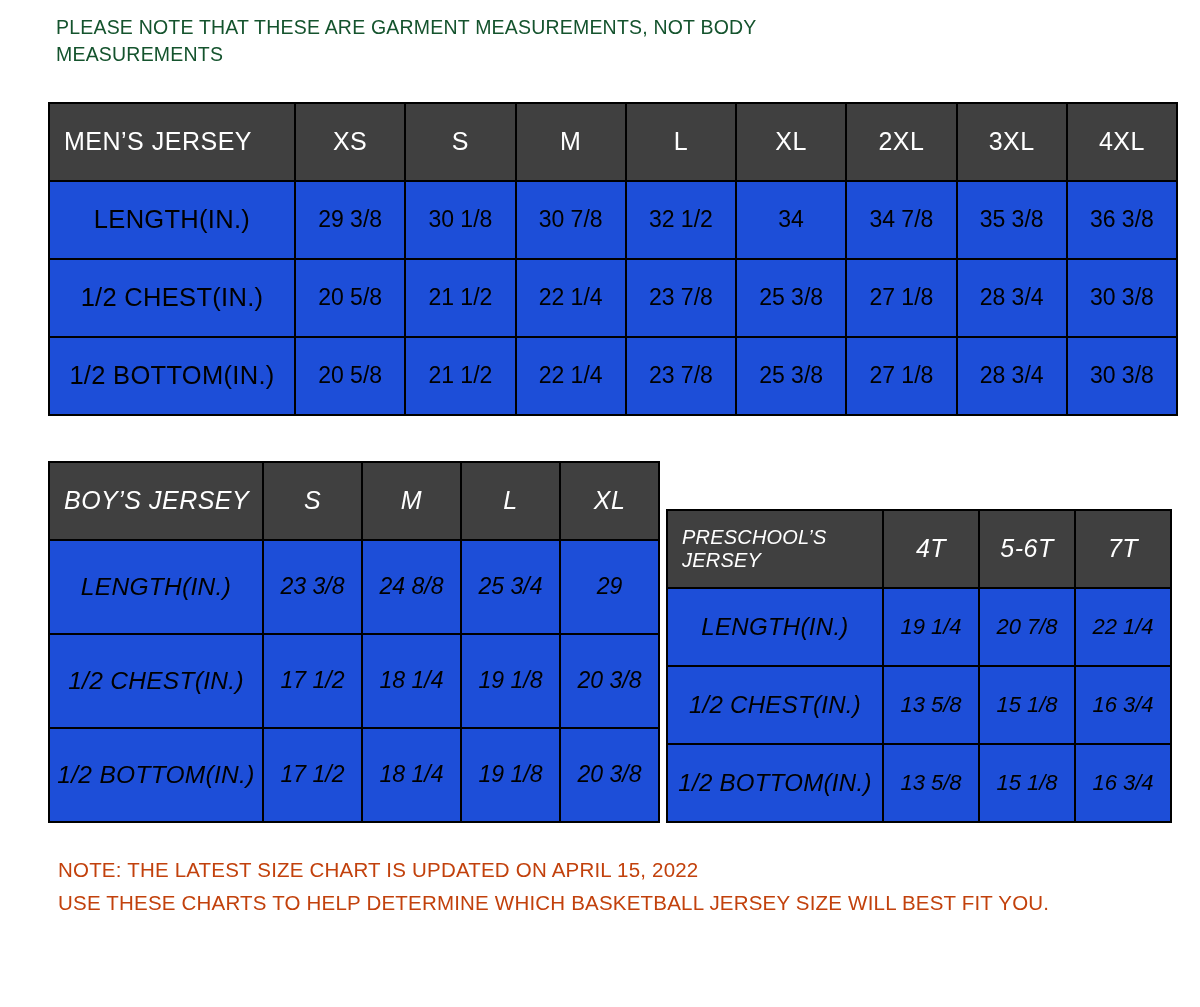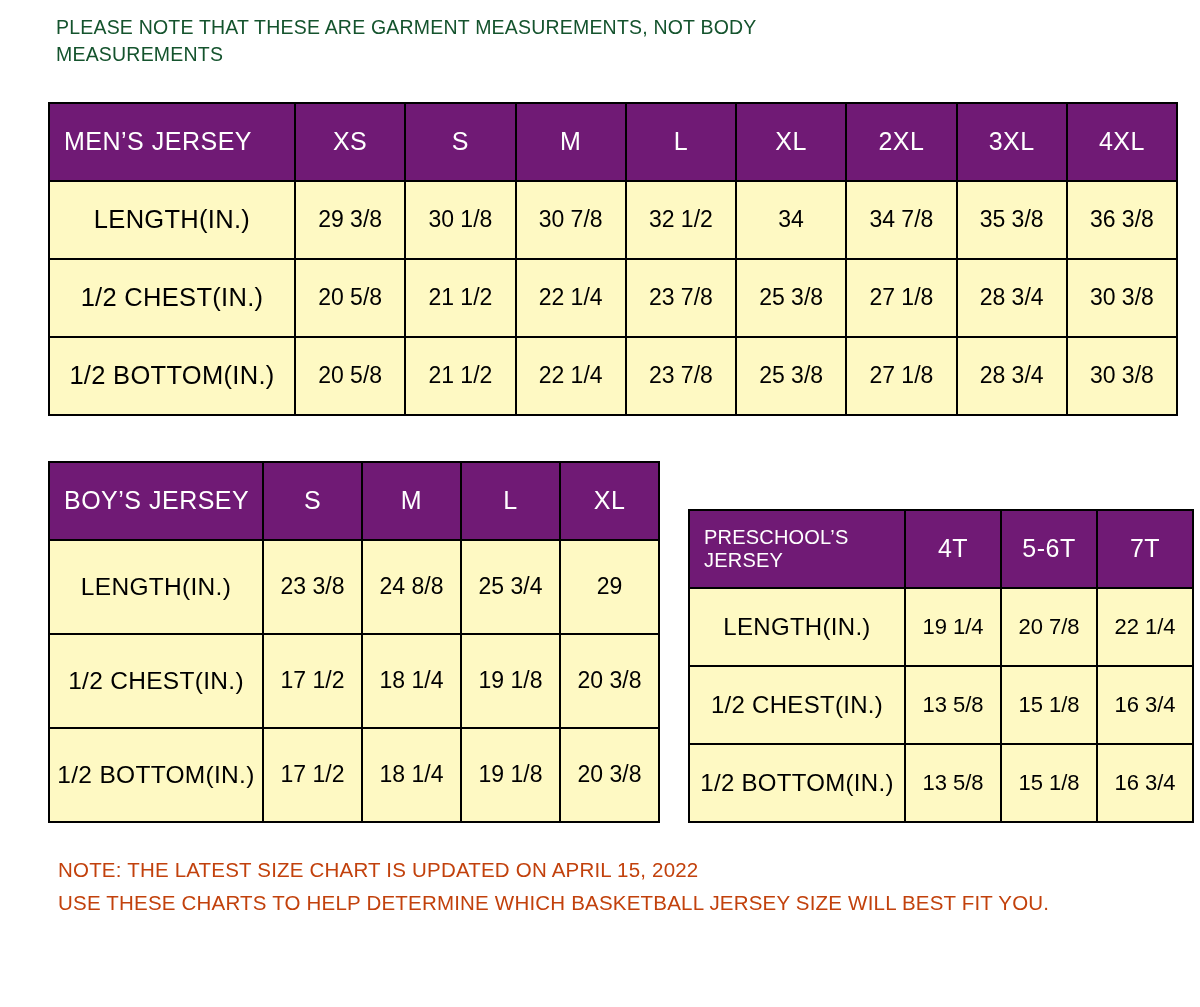--- a/index.html
+++ b/index.html
@@ -44,60 +44,61 @@
     table-layout: fixed;
   }
   table td, table th {
     border: 2px solid #000000;
     text-align: center;
     vertical-align: middle;
     font-weight: 400;
     padding: 0;
   }
   thead th {
-    background: #701a75;
+    background: #404040;
     color: #ffffff;
     height: 78px;
     font-size: 25px;
     letter-spacing: 0.5px;
   }
   thead th.rowhead {
     font-size: 25px;
     text-align: left;
     padding-left: 14px;
     letter-spacing: 0.5px;
   }
   thead th.rowhead.small {
     font-size: 20px;
     letter-spacing: 0.2px;
   }
   tbody td {
     height: 78px;
     font-size: 23px;
-    background: #fef9c3;
+    background: #1d4ed8;
   }
   tbody td.rowlabel {
     font-size: 25.5px;
     text-align: center;
     padding: 0 6px;
     letter-spacing: 0.3px;
     white-space: nowrap;
   }
 
   
   .men-wrap { margin: 34px 0 0 24px; }
   #men-table { width: 1128px; }
   #men-table col.c0 { width: 246px; }
   #men-table col.cN { width: 110.25px; }
 
   
   .lower {
     display: flex;
     margin: 45px 0 0 24px;
-    gap: 28px;
+    gap: 6px;
+    font-style: italic;
   }
   #boy-table { width: 610px; }
   #boy-table col.c0 { width: 214px; }
   #boy-table col.cN { width: 99px; }
 
   #pre-table { width: 504px; margin-top: 48px; }
   #pre-table col.c0 { width: 216px; }
   #pre-table col.cN { width: 96px; }
   #pre-table tbody td.rowlabel { font-size: 24px; }
   #pre-table tbody td { font-size: 22px; }

